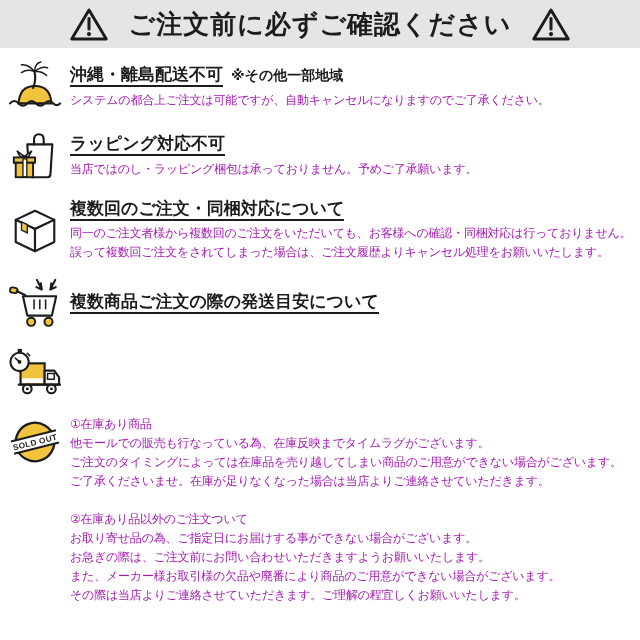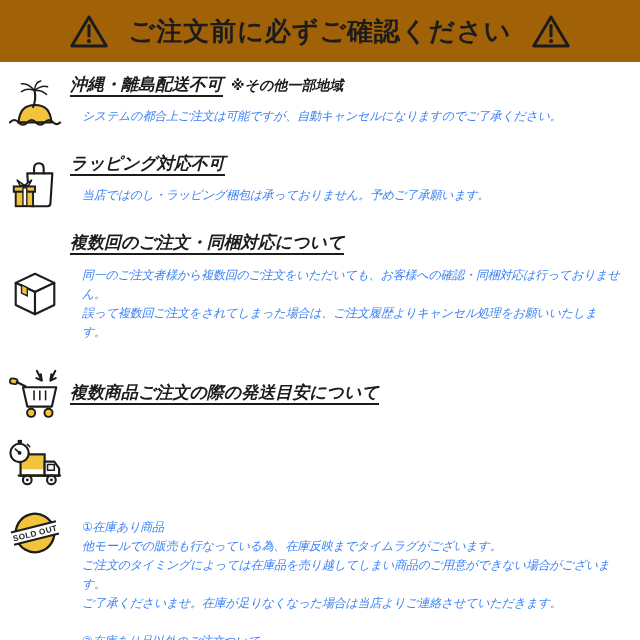--- a/index.html
+++ b/index.html
@@ -2,36 +2,36 @@
 <html><head>
 <meta charset="utf-8">
 <style>
   html,body{margin:0;padding:0;}
   body{
     width:640px;height:640px;overflow:hidden;background:#ffffff;
     font-family:"Liberation Sans","DejaVu Sans",sans-serif;
     color:#1c1c1c;
   }
   .banner{
-    height:62px;background:#a16207;
+    height:48px;background:#e5e5e5;
     display:flex;align-items:center;justify-content:center;gap:20px;
   }
   .banner-text{font-size:26px;font-weight:bold;letter-spacing:1px;}
   .warn-icon svg{display:block;}
   .sections{padding:12px 6px 0 0;}
   .notice{display:flex;align-items:center;margin-bottom:15px;}
   .notice.top-align{align-items:flex-start;}
   .icon-col{flex:0 0 70px;width:70px;display:flex;justify-content:center;}
-  .content{flex:1;padding-right:2px;min-width:0;font-style:italic;}
+  .content{flex:1;padding-right:2px;min-width:0;}
   .sec-title{margin:0 0 5px 0;font-size:17px;font-weight:bold;line-height:1.25;}
   .title-u{border-bottom:2px solid #1c1c1c;padding-bottom:1px;}
   .title-note{font-size:14px;margin-left:8px;}
   .sec-body{
-    margin:12px;font-size:12px;line-height:1.58;letter-spacing:-0.2px;
-    white-space:pre-line;color:#3b82f6;
+    margin:0;font-size:12px;line-height:1.58;letter-spacing:-0.2px;
+    white-space:pre-line;color:#a21caf;
   }
   svg .ln{stroke:#1c1c1c;stroke-width:2.2;fill:none;stroke-linecap:round;stroke-linejoin:round;}
   svg .fw{fill:#ffffff;}
   svg .fy{fill:#f2c43d;}
   svg .thin{stroke-width:1.6;}
 </style>
 </head>
 <body>
 
 <header class="banner">

